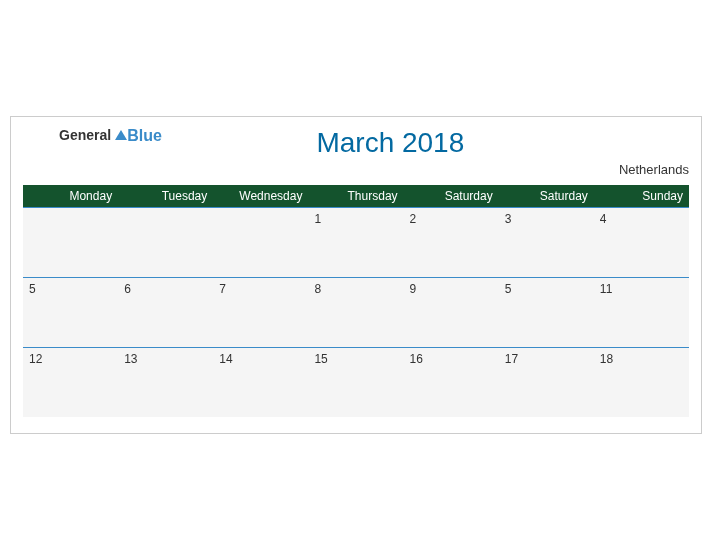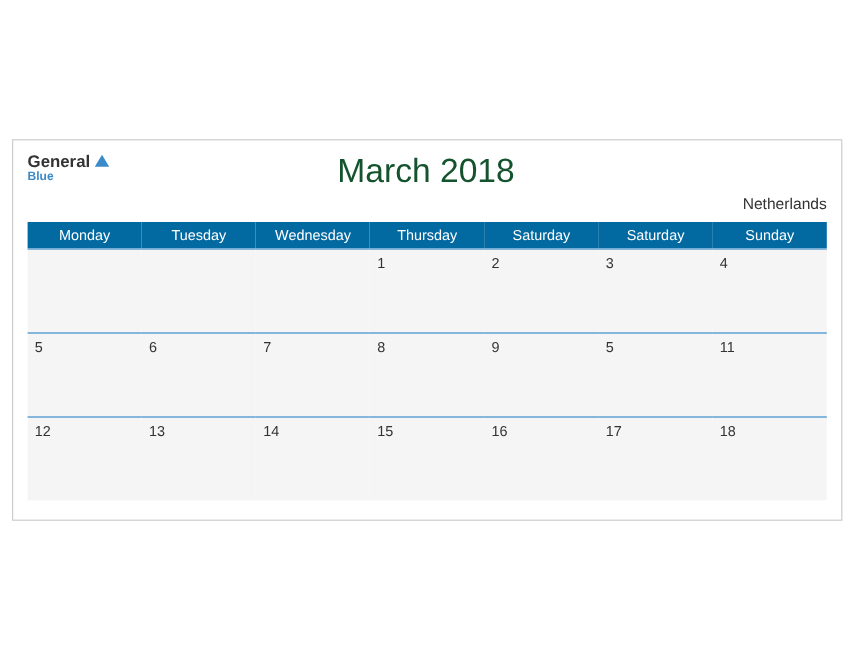--- a/index.html
+++ b/index.html
@@ -19,73 +19,74 @@
       padding: 10px 12px 16px 12px;
     }
     .header {
       display: flex;
       align-items: flex-start;
       justify-content: space-between;
       margin-bottom: 8px;
     }
     .logo {
       display: flex;
-      flex-direction: column;
+      flex-direction: row;
       font-size: 13px;
       line-height: 1.1;
+      margin-left: 36px;
     }
     .logo-general {
       font-weight: bold;
       color: #333;
       font-size: 14px;
     }
     .logo-blue {
       color: #3a8bc9;
-      font-size: 10px;
+      font-size: 16px;
       font-weight: bold;
     }
     .logo-line {
       display: flex;
       align-items: center;
       gap: 2px;
     }
     .logo-triangle {
       width: 0;
       height: 0;
       border-left: 6px solid transparent;
       border-right: 6px solid transparent;
       border-bottom: 10px solid #3a8bc9;
       margin-left: 2px;
       margin-bottom: 1px;
     }
     .calendar-title {
       text-align: center;
       font-size: 28px;
       font-weight: normal;
-      color: #14532d;
+      color: #0369a1;
       flex: 1;
     }
     .country {
       font-size: 13px;
       color: #333;
       text-align: right;
       padding-top: 4px;
       margin-top: 31px;
     }
     .calendar-grid {
       width: 100%;
       border-collapse: collapse;
     }
     .calendar-grid th {
-      background: #0369a1;
+      background: #14532d;
       color: #fff;
       font-size: 12px;
       font-weight: normal;
       padding: 4px 6px;
-      text-align: center;
+      text-align: right;
       border: none;
     }
     .calendar-grid td {
       width: calc(100% / 7);
       vertical-align: top;
       padding: 4px 6px;
       font-size: 12px;
       color: #333;
       height: 70px;
       border-top: 1.5px solid #3a8bc9;

